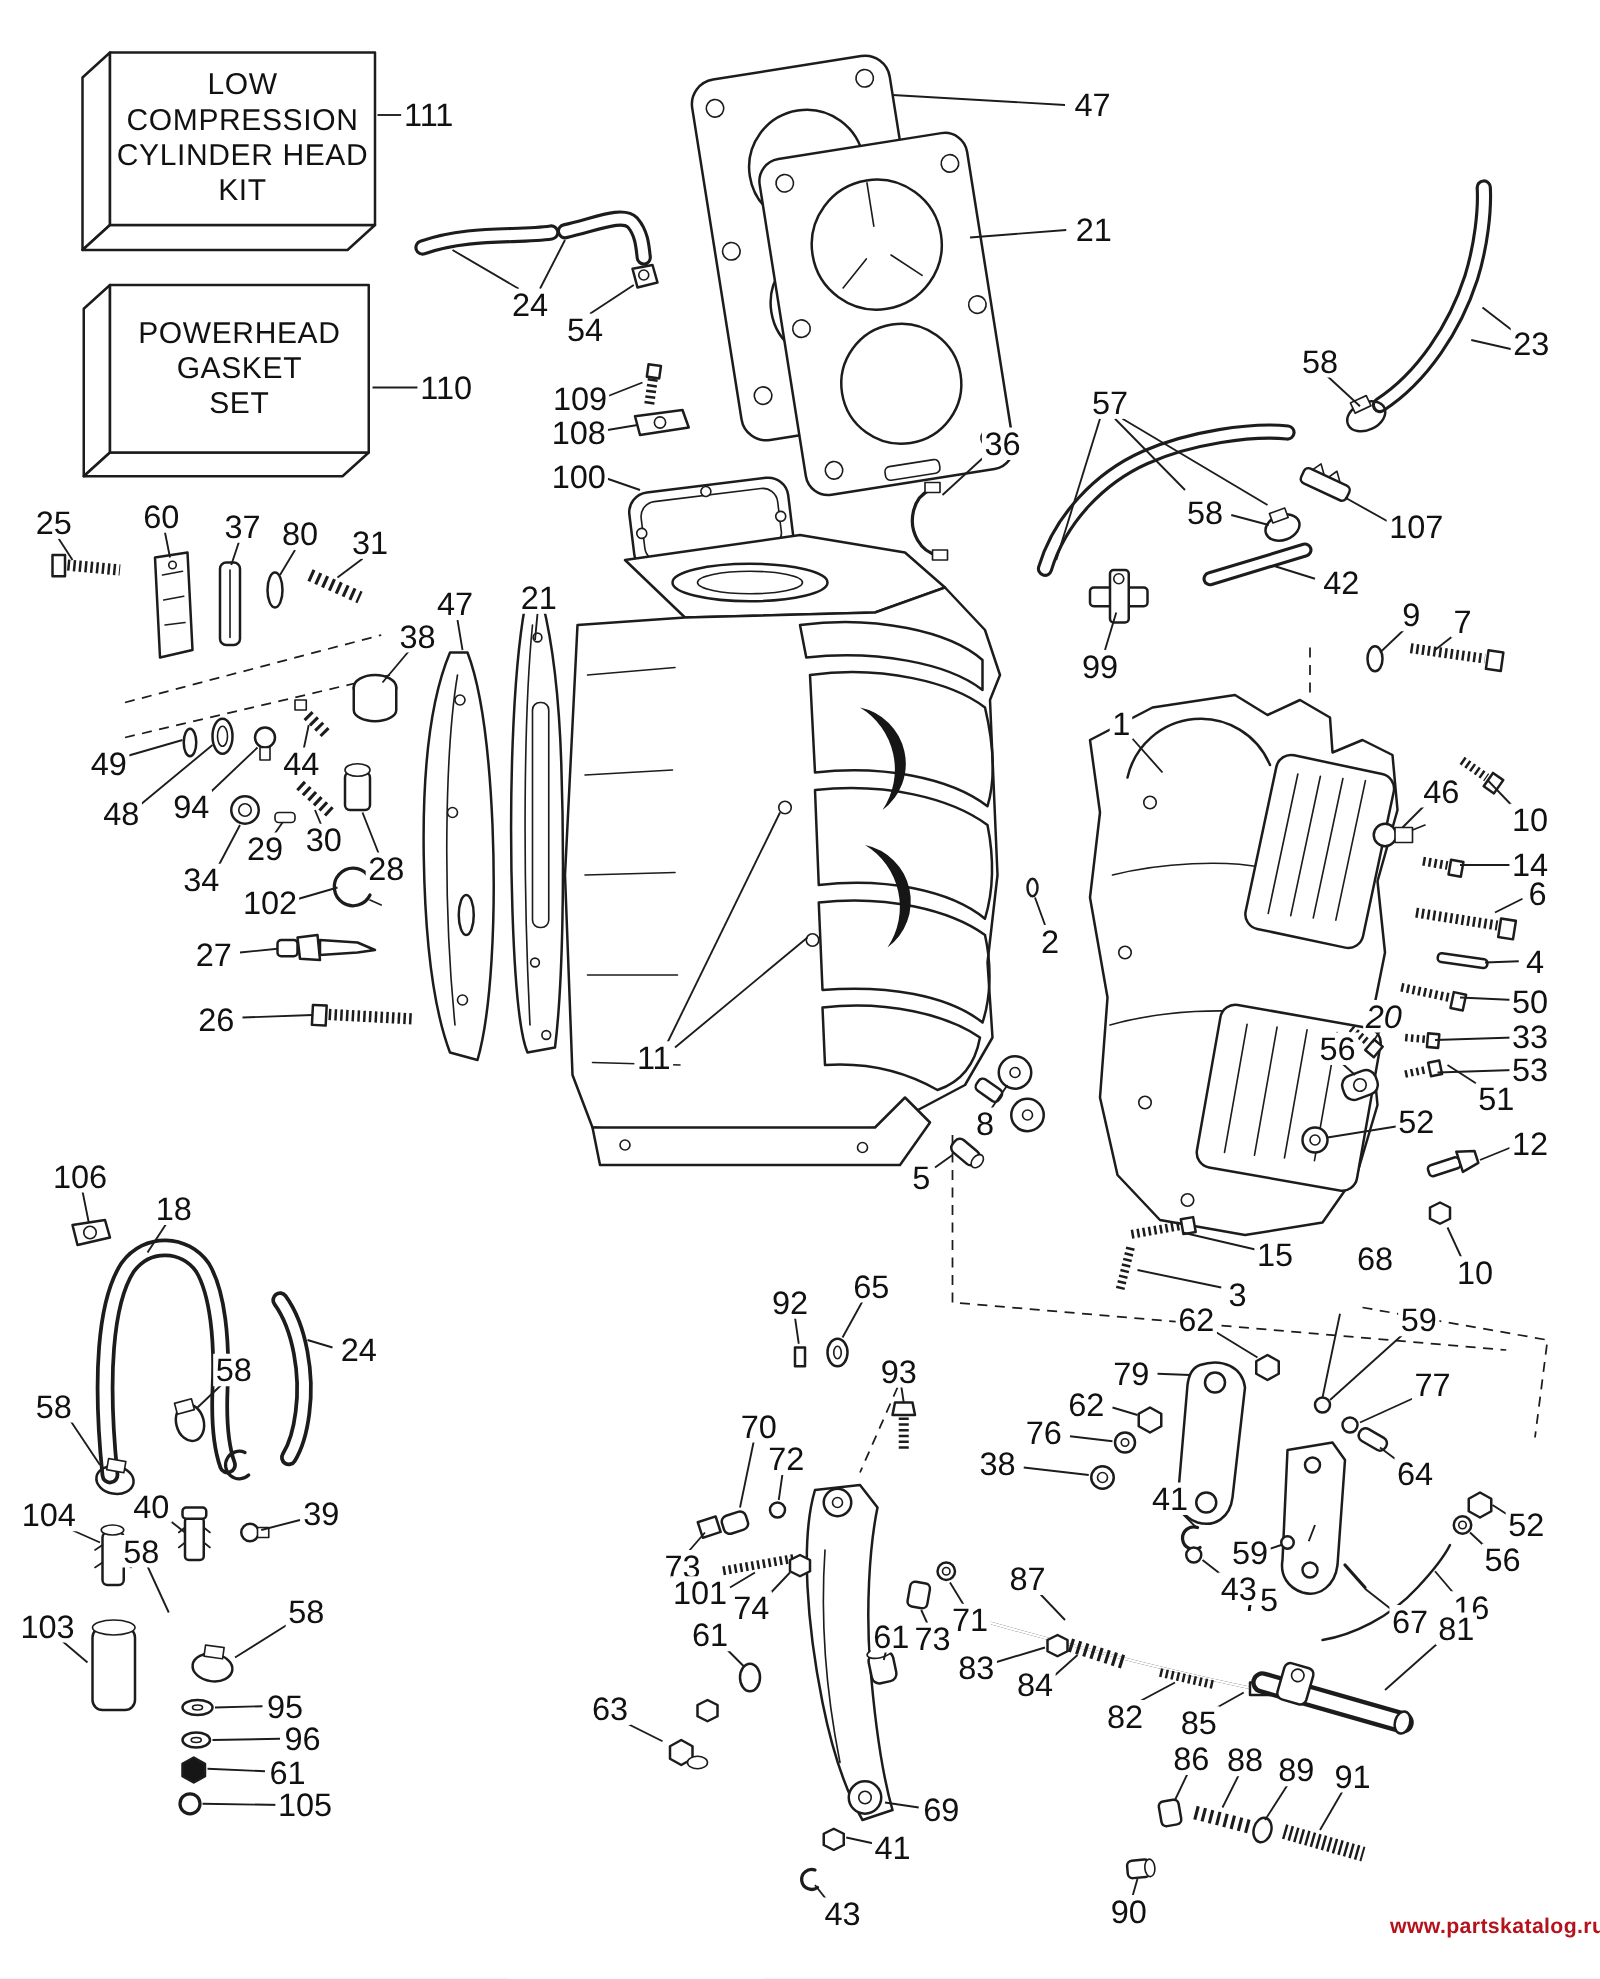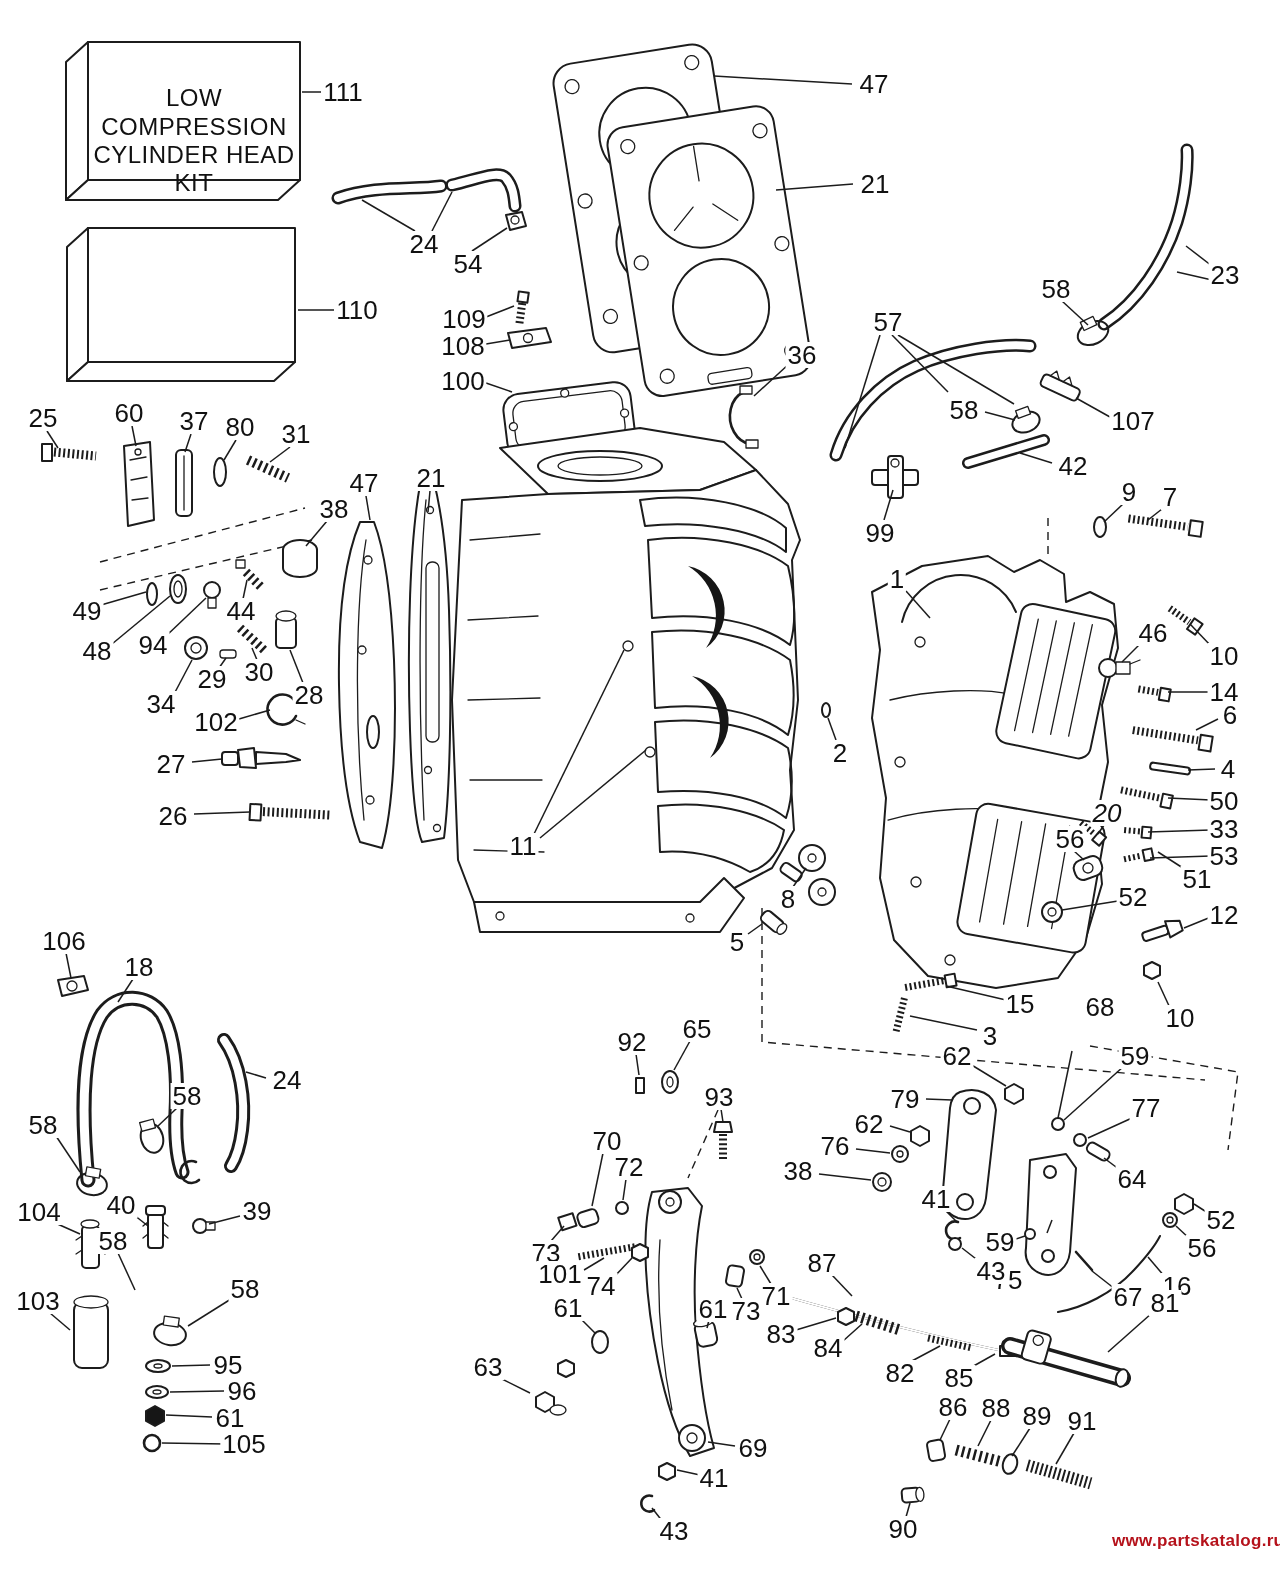--- a/index.html
+++ b/index.html
@@ -23,21 +23,21 @@
   
   .plabel{
     position:absolute;transform:translate(-50%,-50%);
     font:400 26px "Liberation Sans",sans-serif;color:#111;
     white-space:nowrap;background:#fff;padding:0 2px;line-height:1;
   }
   
   .kitbox-text{
     position:absolute;display:flex;align-items:center;justify-content:center;
     text-align:center;white-space:pre-line;color:#111;
-    font:400 24px/1.18 "Liberation Sans",sans-serif;letter-spacing:0.5px;margin-top:30px;
+    font:400 24px/1.18 "Liberation Sans",sans-serif;letter-spacing:0.5px;
   }
   #box1-text{left:88px;top:42px;width:212px;height:138px;}
   #box2-text{left:88px;top:228px;width:207px;height:134px;}
   
   #watermark{
     position:absolute;left:1112px;top:1531px;
     font:700 17px "Liberation Sans",sans-serif;letter-spacing:0.3px;
   }
 </style>
 </head>
@@ -594,20 +594,23 @@
       <line x1="1074" y1="1433" x2="1056" y2="1464"></line>
       <line x1="700" y1="1475" x2="677" y2="1470"></line>
       <line x1="663" y1="1522" x2="652" y2="1508"></line>
       <line x1="906" y1="1517" x2="910" y2="1503"></line>
     </svg>
 
   <div class="kitbox-text" id="box1-text">LOW
 COMPRESSION
 CYLINDER HEAD
 KIT</div>
+  <div class="kitbox-text" id="box2-text">POWERHEAD
+GASKET
+SET</div>
 
   <div id="watermark" style="color: rgb(181, 18, 27);">www.partskatalog.ru</div>
 
 <div class="plabel" style="left: 343px; top: 92px;">111</div>
     <div class="plabel" style="left: 874px; top: 84px;">47</div>
     <div class="plabel" style="left: 875px; top: 184px;">21</div>
     <div class="plabel" style="left: 424px; top: 244px;">24</div>
     <div class="plabel" style="left: 468px; top: 264px;">54</div>
     <div class="plabel" style="left: 1225px; top: 275px;">23</div>
     <div class="plabel" style="left: 1056px; top: 289px;">58</div>

